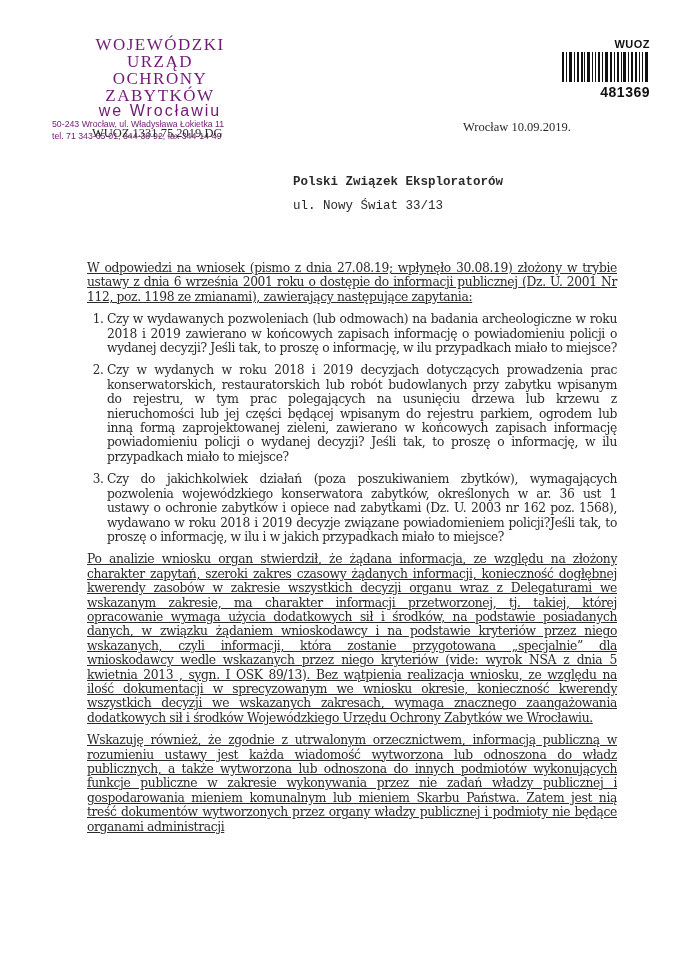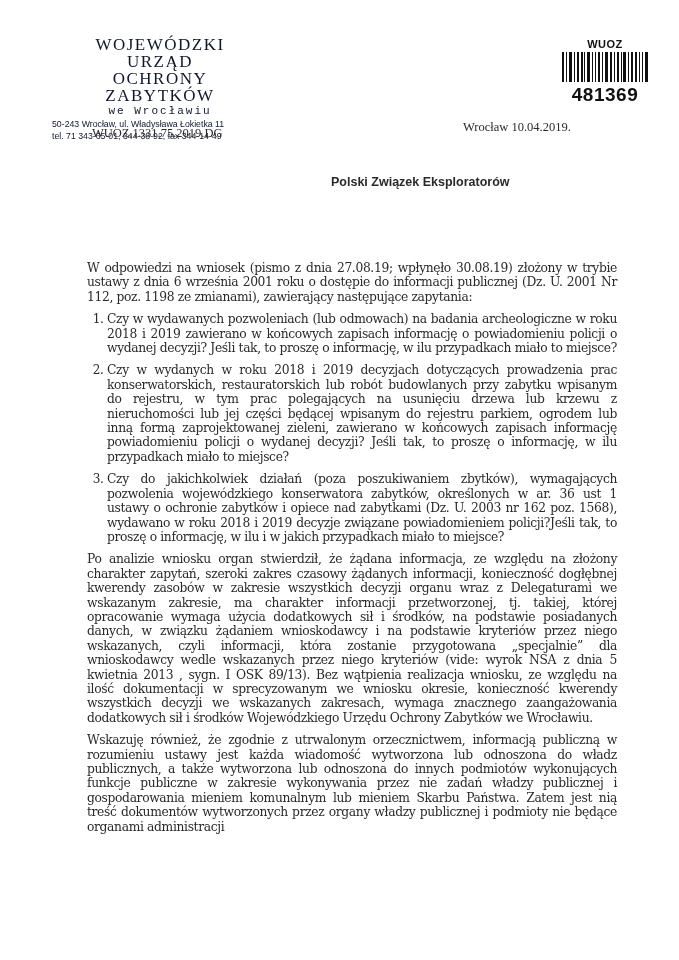--- a/index.html
+++ b/index.html
@@ -1,32 +1,32 @@
 <!DOCTYPE html>
 <html><head>
   <meta charset="utf-8">
   <style>
     html, body { margin: 0; padding: 0; background: #ffffff; }
     body { width: 679px; height: 960px; position: relative; overflow: hidden;
       font-family: "DejaVu Serif", "Liberation Serif", serif; color: #2a2a2a; }
-    .stamp { position: absolute; left: 60px; top: 36px; width: 200px; text-align: center; color: #0f172a; }
+    .stamp { position: absolute; left: 60px; top: 36px; width: 200px; text-align: center; color: #701a75; }
     .stamp .l1, .stamp .l2 { font-family: "Liberation Serif", serif; font-size: 17px; letter-spacing: 1.5px; line-height: 17px; }
-    .stamp .l3 { font-family: Liberation Mono, monospace; font-size: 11px; letter-spacing: 2px; line-height: 14px; }
+    .stamp .l3 { font-family: Liberation Sans, sans-serif; font-size: 16px; letter-spacing: 2px; line-height: 14px; }
     .stamp .l4, .stamp .l5 { font-family: "Liberation Sans", sans-serif; font-size: 9.5px; line-height: 12px; white-space: nowrap; text-align: left; margin-left: -8px; transform: scaleX(0.92); transform-origin: left; }
     .sig { position: absolute; left: 92px; top: 114px; font-size: 12.5px; font-family: "Liberation Serif", serif; margin-top: 12px; }
-    .barcode { position: absolute; left: 560px; top: 38px; width: 90px; text-align: center; font-family: "Liberation Sans", sans-serif; color: #111; }
+    .barcode { position: absolute; left: 560px; top: 38px; width: 90px; text-align: right; font-family: "Liberation Sans", sans-serif; color: #111; }
     .barcode .t { font-size: 11px; font-weight: bold; letter-spacing: 0.5px; }
     .barcode .bars { height: 30px; margin: 2px auto 2px; width: 86px; display: flex; justify-content: space-between; }
     .barcode .bars span { display: block; background: #111; height: 100%; }
-    .barcode .num { font-size: 19px; font-weight: bold; letter-spacing: 0.5px; }
+    .barcode .num { font-size: 14px; font-weight: bold; letter-spacing: 0.5px; }
     .date { position: absolute; left: 463px; top: 120px; font-size: 12.5px; font-family: "Liberation Serif", serif; }
-    .addr { position: absolute; left: 293px; top: 170px; font-size: 12.5px; line-height: 24px; font-family: Liberation Sans, sans-serif; margin-left: 38px; }
+    .addr { position: absolute; left: 293px; top: 170px; font-size: 12.5px; line-height: 24px; font-family: Liberation Mono, monospace; }
     .addr .name { font-weight: bold; }
     .body { position: absolute; left: 87px; top: 261px; width: 530px; font-size: 12.3px; line-height: 14.4px; text-align: justify; font-family: "DejaVu Serif", serif; letter-spacing: -0.35px; }
-    .body p { margin: 0 0 8px 0; }
+    .body p { margin: 0 0 8px 0; text-decoration: underline; }
     ol { margin: 0 0 0 0; padding-left: 20px; }
     ol li { padding-left: 0px; margin-bottom: 8px; }
     ol li::marker { font-size: 12px; }
   </style>
 </head>
 <body>
 
 <div class="stamp">
   <div class="l1">WOJEWÓDZKI URZĄD</div>
   <div class="l2">OCHRONY ZABYTKÓW</div>
@@ -61,24 +61,25 @@
       <span style="width: 1px;"></span>
       <span style="width: 2px;"></span>
       <span style="width: 2px;"></span>
       <span style="width: 1px;"></span>
       <span style="width: 1px;"></span>
       <span style="width: 3px;"></span>
     </div>
   <div class="num">481369</div>
 </div>
 
-<div class="date">Wrocław  10.04.2019.</div>
+<div class="date">Wrocław  10.09.2019.</div>
 
 <div class="addr">
   <div class="name">Polski Związek Eksploratorów</div>
+  <div>ul. Nowy Świat 33/13</div>
 </div>
 
 <div class="body">
   <p>W odpowiedzi na wniosek (pismo z dnia 27.08.19; wpłynęło 30.08.19) złożony w trybie ustawy z dnia 6 września 2001 roku o dostępie do informacji publicznej (Dz. U. 2001 Nr 112, poz. 1198 ze zmianami), zawierający następujące zapytania:</p>
   <ol>
     <li>Czy w wydawanych pozwoleniach (lub odmowach) na badania archeologiczne w roku 2018 i 2019 zawierano w końcowych zapisach informację o powiadomieniu policji o wydanej decyzji? Jeśli tak, to proszę o informację, w ilu przypadkach miało to miejsce?</li>
     <li>Czy w wydanych w roku 2018 i 2019 decyzjach dotyczących prowadzenia prac konserwatorskich, restauratorskich lub robót budowlanych przy zabytku wpisanym do rejestru, w tym prac polegających na usunięciu drzewa lub krzewu z nieruchomości lub jej części będącej wpisanym do rejestru parkiem, ogrodem lub inną formą zaprojektowanej zieleni, zawierano w końcowych zapisach informację powiadomieniu policji o wydanej decyzji? Jeśli tak, to proszę o informację, w ilu przypadkach miało to miejsce?</li>
     <li>Czy do jakichkolwiek działań (poza poszukiwaniem zbytków), wymagających pozwolenia wojewódzkiego konserwatora zabytków, określonych w ar. 36 ust 1 ustawy o ochronie zabytków i opiece nad zabytkami (Dz. U. 2003 nr 162 poz. 1568), wydawano w roku 2018 i 2019 decyzje związane  powiadomieniem policji?Jeśli tak, to proszę o informację, w ilu i w jakich przypadkach miało to miejsce?</li>
   </ol>
   <p>Po analizie wniosku organ stwierdził, że żądana informacja, ze względu na złożony charakter zapytań, szeroki zakres czasowy żądanych informacji, konieczność dogłębnej kwerendy zasobów w zakresie wszystkich decyzji organu wraz z Delegaturami we wskazanym zakresie, ma charakter informacji przetworzonej, tj. takiej, której opracowanie  wymaga  użycia dodatkowych sił i środków, na podstawie posiadanych  danych, w związku  żądaniem wnioskodawcy i na podstawie kryteriów przez niego wskazanych, czyli informacji, która zostanie przygotowana „specjalnie” dla wnioskodawcy wedle wskazanych przez niego kryteriów (vide: wyrok NSA  z dnia 5 kwietnia 2013 , sygn. I OSK 89/13). Bez wątpienia realizacja wniosku, ze względu na ilość dokumentacji w sprecyzowanym we wniosku okresie, konieczność kwerendy wszystkich decyzji we wskazanych zakresach, wymaga znacznego zaangażowania dodatkowych sił i środków Wojewódzkiego Urzędu Ochrony Zabytków we Wrocławiu.</p>

